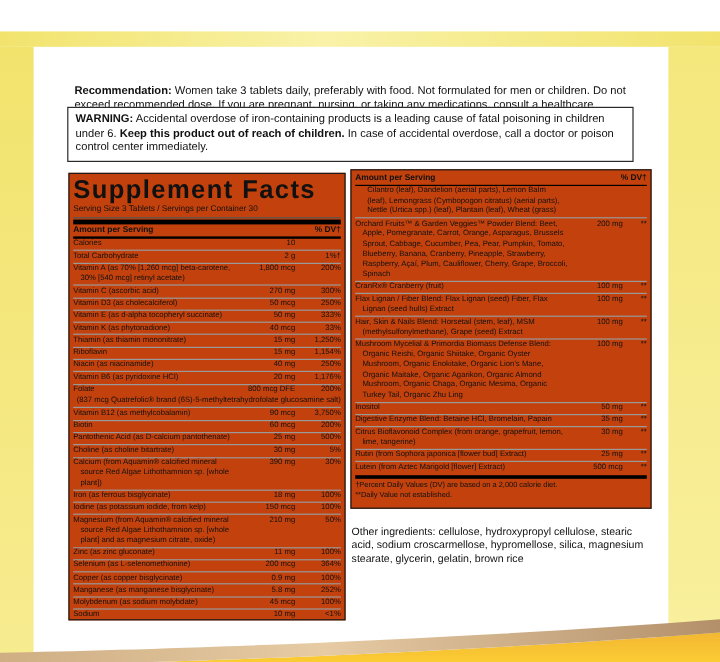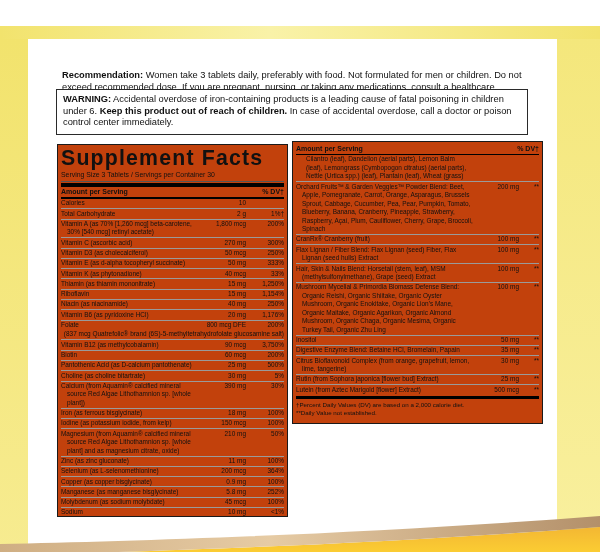--- a/index.html
+++ b/index.html
@@ -289,14 +289,15 @@
           <span class="dv">**</span>
         </div>
       </div>
     <div class="footbar"></div>
     <div class="footnotes">
       <div>†Percent Daily Values (DV) are based on a 2,000 calorie diet.</div>
       <div>**Daily Value not established.</div>
     </div>
   </div>
 
+  <p class="other-ing">Other ingredients: cellulose, hydroxypropyl cellulose, stearic acid, sodium croscarmellose, hypromellose, silica, magnesium stearate, glycerin, gelatin, brown rice</p>
 
 </div>
 
 </body></html>

